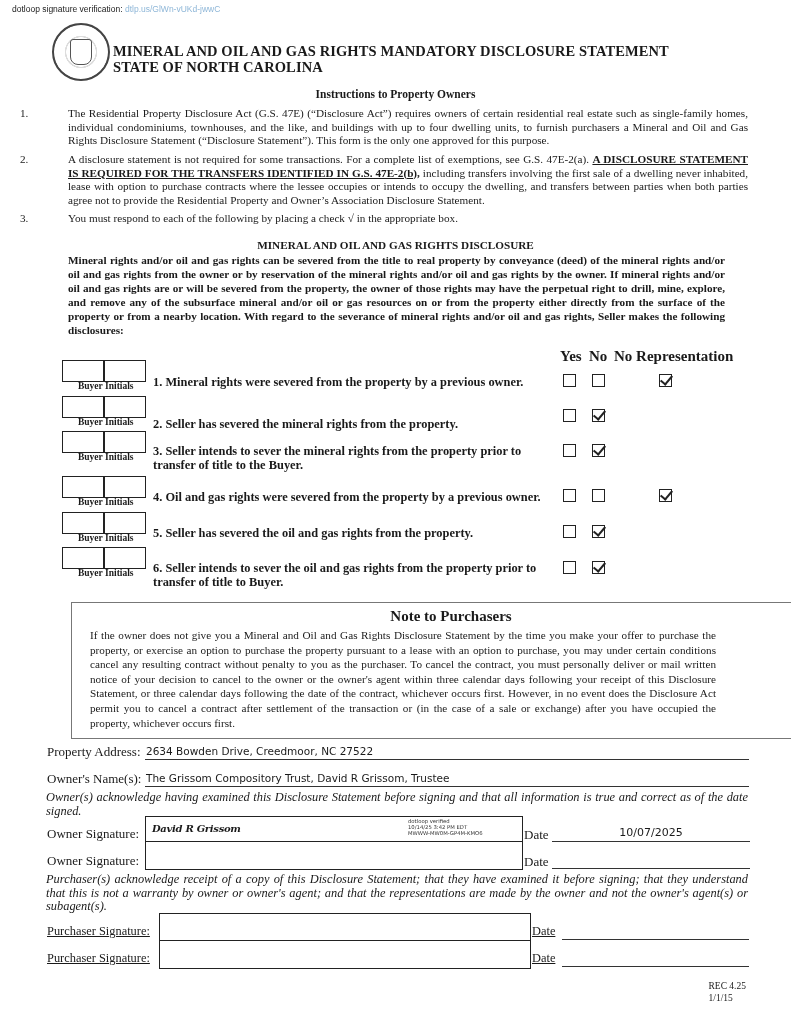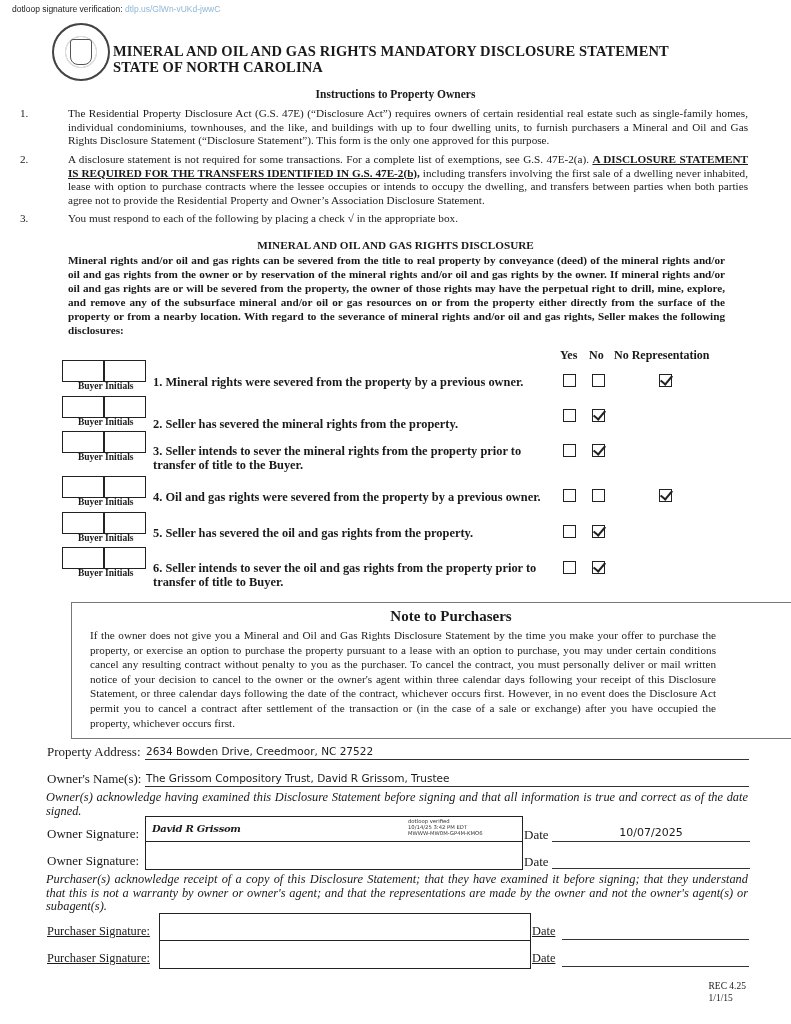--- a/index.html
+++ b/index.html
@@ -19,21 +19,21 @@
   .instr-head { left: 0; width: 791px; top: 88px; text-align: center; font-weight: bold; font-size: 11.5px; }
 
   .ol { left: 20px; width: 728px; font-size: 11.2px; line-height: 13.6px; }
   .ol .num { position: absolute; left: 0; top: 0; }
   .ol .txt { margin-left: 48px; text-align: justify; }
   .ol .u { font-weight: bold; text-decoration: underline; }
 
   .sec-head { left: 0; width: 791px; top: 239px; text-align: center; font-weight: bold; font-size: 11.2px; }
   .sec-body { left: 68px; width: 657px; top: 253px; font-weight: bold; font-size: 11.2px; line-height: 14px; text-align: justify; }
 
-  .col-head { top: 348px; font-weight: bold; font-size: 12px; }
+  .col-head { top: 348px; font-weight: bold; font-size: 15px; }
 
   .initials { left: 62px; width: 84px; height: 28px; text-align: right; }
   .initbox { position: absolute; top: 0; width: 42px; height: 22px; border: 1.6px solid #222; }
   .initbox.l { left: 0; }
   .initbox.r { left: 42px; }
   .initlabel { position: absolute; left: 16px; top: 21px; font-size: 9.5px; font-weight: bold; white-space: nowrap; }
 
   .q { left: 153px; width: 400px; font-weight: bold; font-size: 12.4px; line-height: 14px; }
 
   .cb { width: 13px; height: 13px; border: 1.6px solid #222; background: #fff; }

